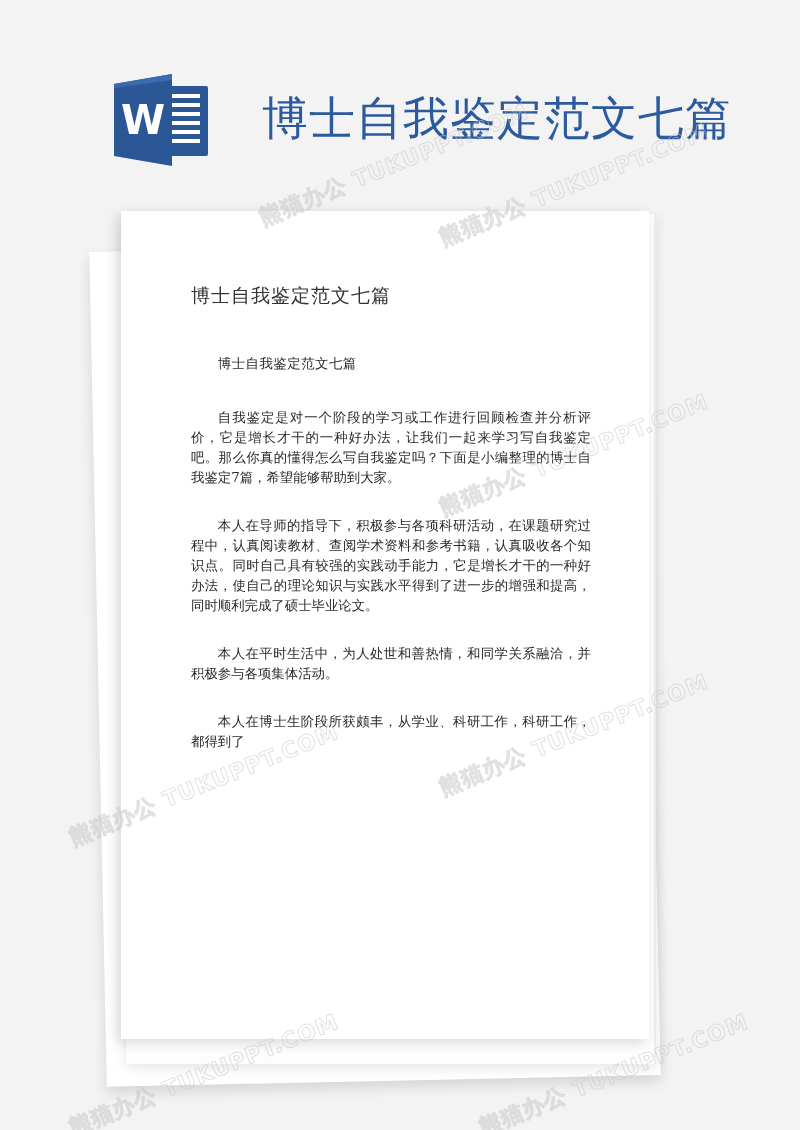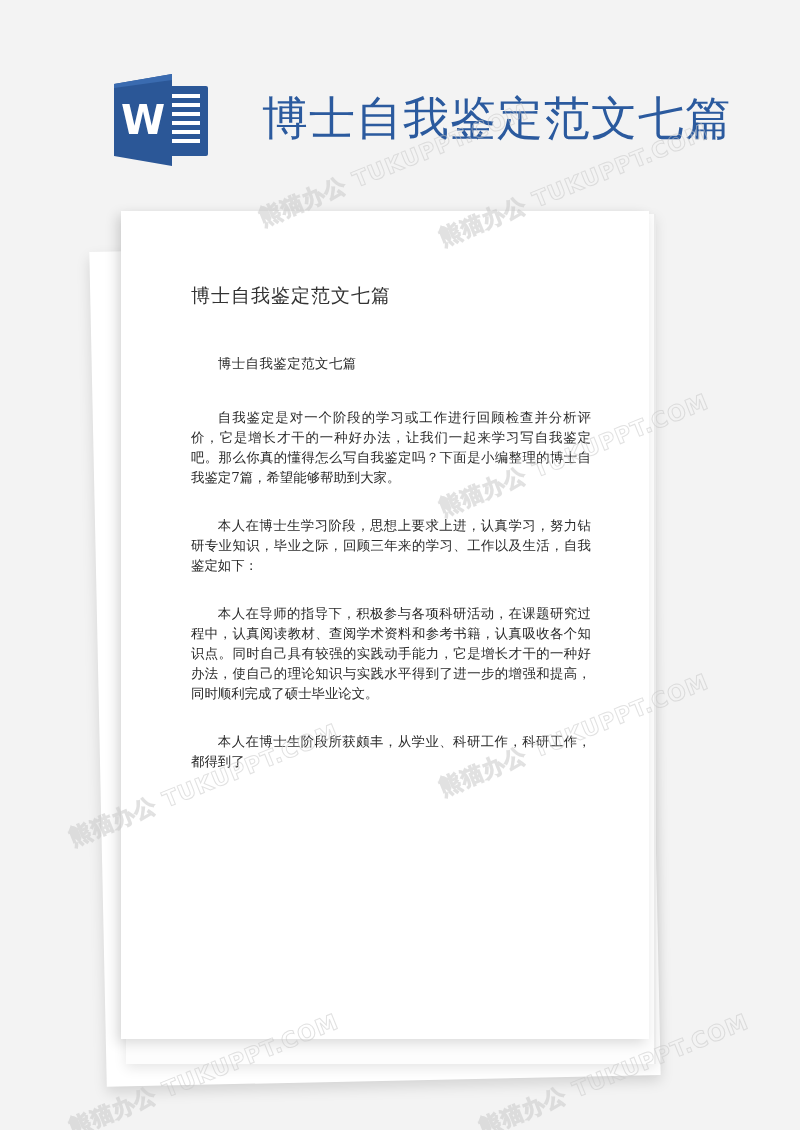--- a/index.html
+++ b/index.html
@@ -124,22 +124,22 @@
 </div>
 
 <div class="paper-back"></div>
 <div class="paper-mid"></div>
 
 <div class="paper">
   <div class="doc-title">博士自我鉴定范文七篇</div>
   <div class="doc-body">
     <p class="sub">博士自我鉴定范文七篇</p>
     <p>自我鉴定是对一个阶段的学习或工作进行回顾检查并分析评价，它是增长才干的一种好办法，让我们一起来学习写自我鉴定吧。那么你真的懂得怎么写自我鉴定吗？下面是小编整理的博士自我鉴定7篇，希望能够帮助到大家。</p>
-    <p>本人在博士生学习阶段，思想上要求上进，认真学习，努力钻研专业知识，毕业之际，回顾三年来的学习、工作以及生活，自我鉴定如下：</p>
     <p>本人在导师的指导下，积极参与各项科研活动，在课题研究过程中，认真阅读教材、查阅学术资料和参考书籍，认真吸收各个知识点。同时自己具有较强的实践动手能力，它是增长才干的一种好办法，使自己的理论知识与实践水平得到了进一步的增强和提高，同时顺利完成了硕士毕业论文。</p>
+    <p>本人在平时生活中，为人处世和善热情，和同学关系融洽，并积极参与各项集体活动。</p>
     <p>本人在博士生阶段所获颇丰，从学业、科研工作，科研工作，都得到了</p>
   </div>
 </div>
 
 <div class="wm" style="left:250px; top:150px;">熊猫办公 TUKUPPT.COM</div>
 <div class="wm" style="left:430px; top:170px;">熊猫办公 TUKUPPT.COM</div>
 <div class="wm" style="left:430px; top:440px;">熊猫办公 TUKUPPT.COM</div>
 <div class="wm" style="left:60px; top:770px;">熊猫办公 TUKUPPT.COM</div>
 <div class="wm" style="left:430px; top:720px;">熊猫办公 TUKUPPT.COM</div>
 <div class="wm" style="left:60px; top:1060px;">熊猫办公 TUKUPPT.COM</div>

